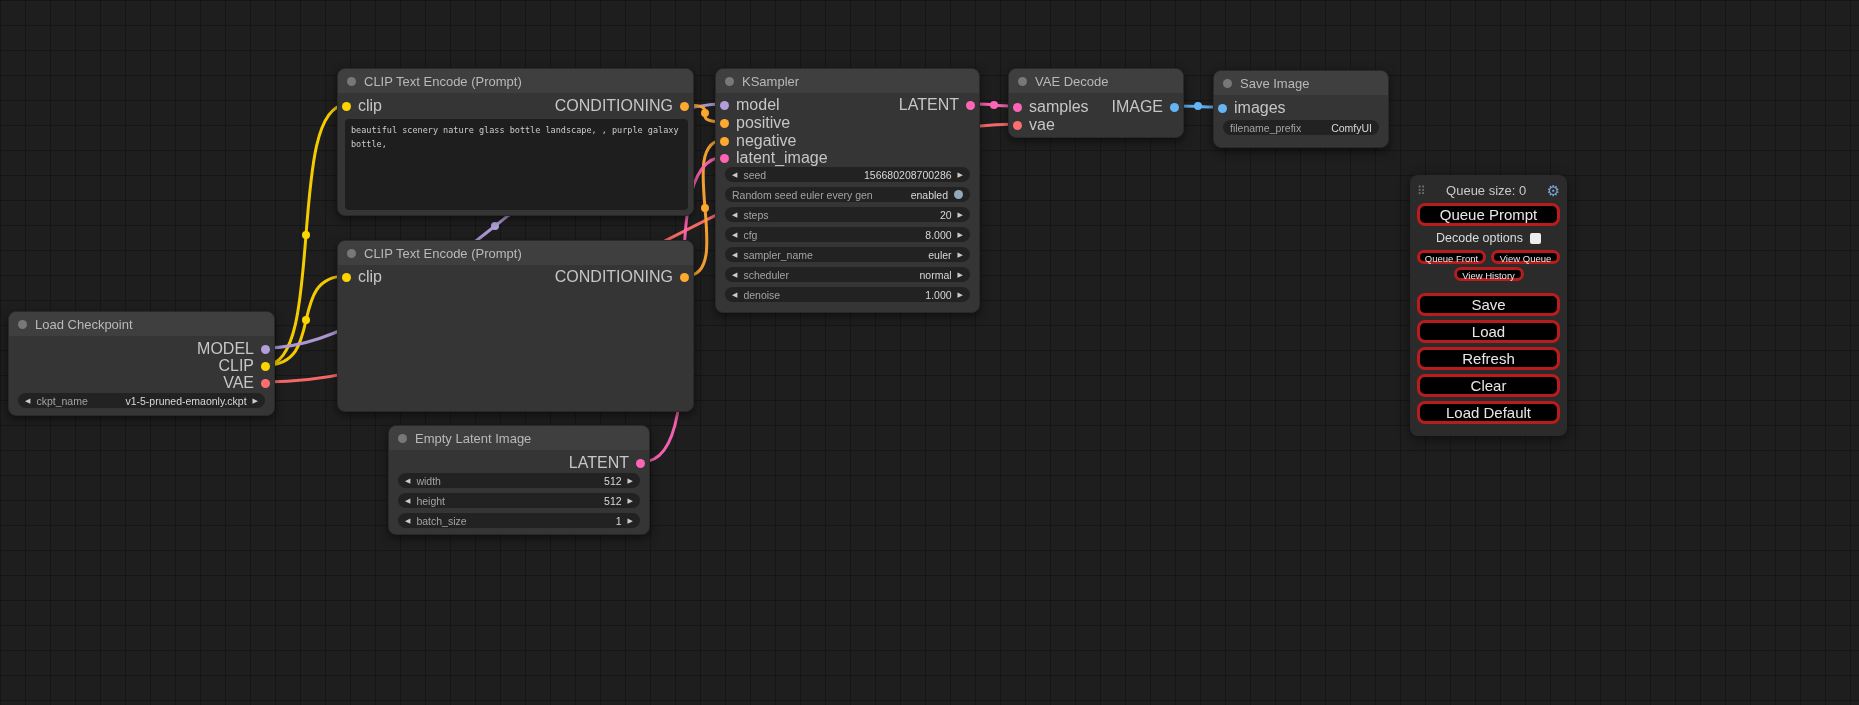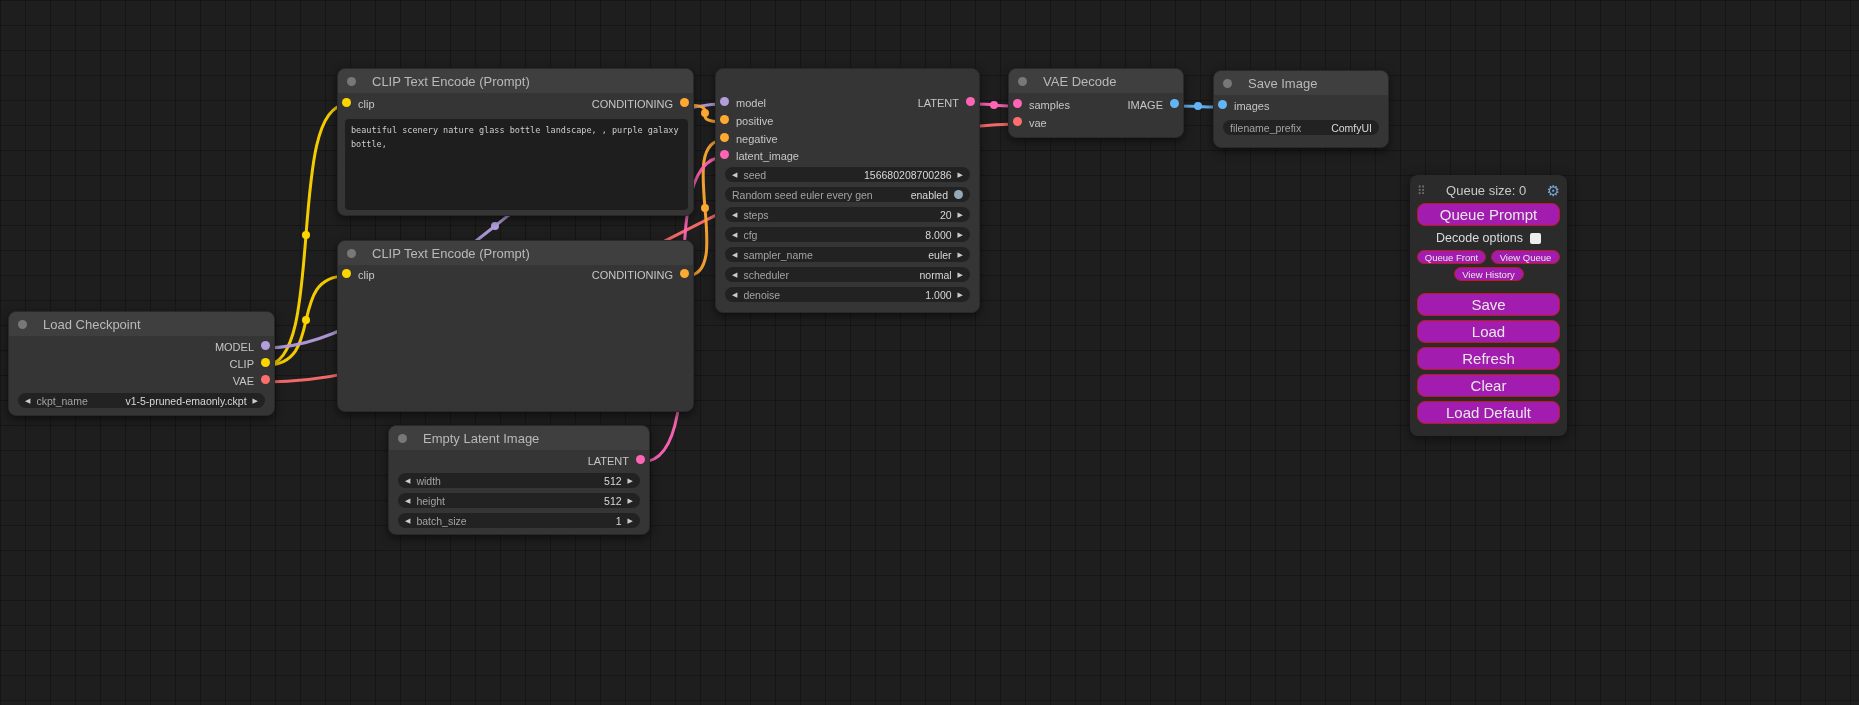--- a/index.html
+++ b/index.html
@@ -29,30 +29,30 @@
     position: absolute; z-index: 2;
     background: #353535;
     border: 1px solid #292929;
     border-radius: 8px;
     box-shadow: 0 3px 10px rgba(0,0,0,0.55);
   }
   .node-title {
     position: absolute; top: 0; left: 0; right: 0; height: 24px;
     background: #3f3f3f;
     border-radius: 7px 7px 0 0;
-    display: flex; align-items: center; gap: 16px;
+    display: flex; align-items: center; gap: 8px;
     padding: 0 9px;
   }
   .tdot { width: 9px; height: 9px; border-radius: 50%; background: #787878; flex: none; }
   .ttext { font-size: 13px; color: #b9b9b9; white-space: nowrap; overflow: hidden; }
 
   .slot {
     position: absolute; height: 16px;
-    display: flex; align-items: flex-start; gap: 7px;
-    font-size: 11px; color: #c6c6c6; white-space: nowrap;
+    display: flex; align-items: center; gap: 7px;
+    font-size: 16px; color: #c6c6c6; white-space: nowrap;
   }
   .slot.in  { left: 4px; }
   .slot.out { right: 4px; flex-direction: row-reverse; }
   .sdot { width: 9px; height: 9px; border-radius: 50%; flex: none; }
 
   .c-model  { background: #B39DDB; }
   .c-clip   { background: #FFD500; }
   .c-vae    { background: #FF6E6E; }
   .c-cond   { background: #FFA931; }
   .c-latent { background: #FF64B5; }
@@ -89,22 +89,22 @@
     box-shadow: 0 3px 12px rgba(0,0,0,0.5);
     padding: 6px 7px 8px;
   }
   .qp-header { display: flex; align-items: center; height: 19px; margin-bottom: 3px; }
   .drag-handle { color: #707070; font-size: 12px; flex: none; cursor: grab; }
   .qp-size { flex: 1; text-align: center; color: #c9c9c9; font-size: 13px; }
   .gear { color: #79a5d2; font-size: 15px; flex: none; cursor: pointer; line-height: 1; }
 
   .qp-btn {
     display: block; width: 100%;
-    background: #a21caf;
-    border: 1px solid #b91c1c;
+    background: #000000;
+    border: 3px solid #b91c1c;
     border-radius: 8px;
     color: #e8e8e8;
     font-family: inherit;
     cursor: pointer;
   }
   .qp-btn.big { height: 23px; font-size: 15px; margin-bottom: 4px; }
   .qp-extra {
     display: flex; align-items: center; justify-content: center; gap: 7px;
     height: 16px; margin: 4px 0 4px;
     color: #dcdcdc; font-size: 12.5px;
@@ -240,20 +240,24 @@
   </div>
   <div class="widget" style="left:9px;right:9px;top:87px">
     <span class="arrow">◀</span>
     <span class="wlabel">batch_size</span>
     <span class="wvalue">1</span>
     <span class="arrow">▶</span>
   </div>
 </div>
 
 <div class="node" style="left:715px;top:68px;width:265px;height:245px">
+  <div class="node-title">
+    <span class="tdot"></span>
+    <span class="ttext">KSampler</span>
+  </div>
   <div class="slot in" style="top:28px">
     <span class="sdot c-model"></span>
     <span>model</span>
   </div>
   <div class="slot in" style="top:46px">
     <span class="sdot c-cond"></span>
     <span>positive</span>
   </div>
   <div class="slot in" style="top:64px">
     <span class="sdot c-cond"></span>

